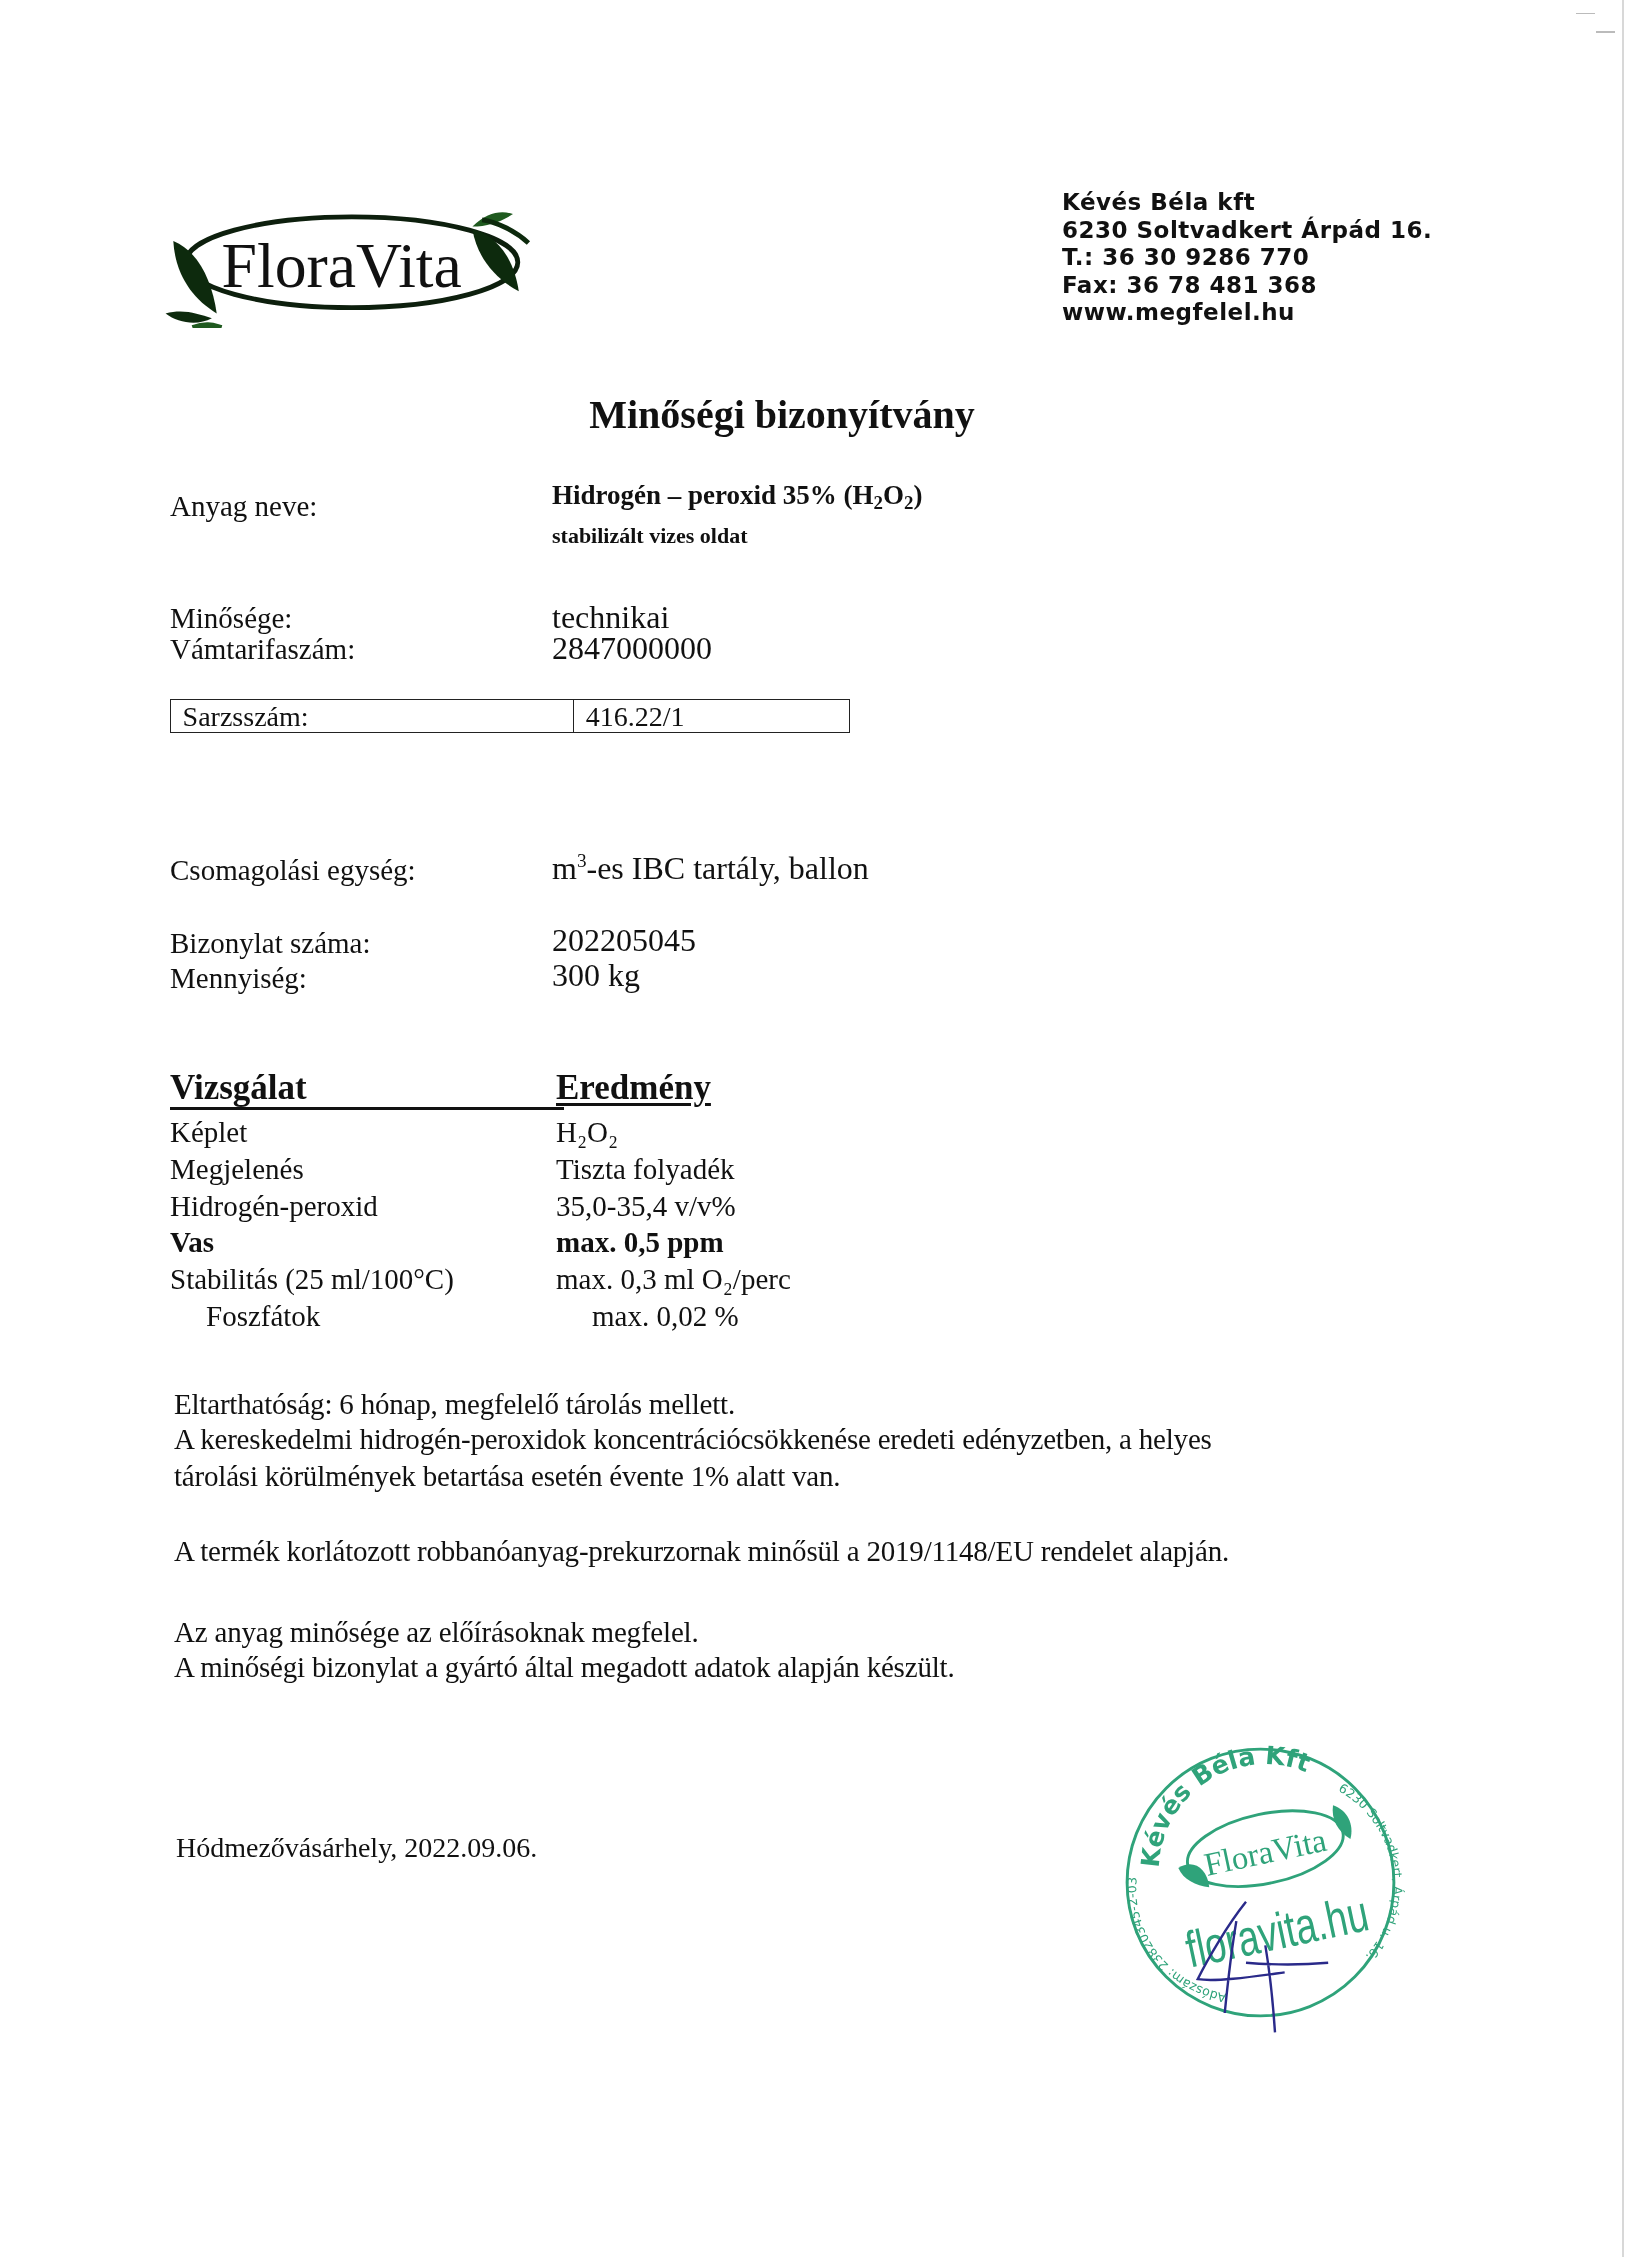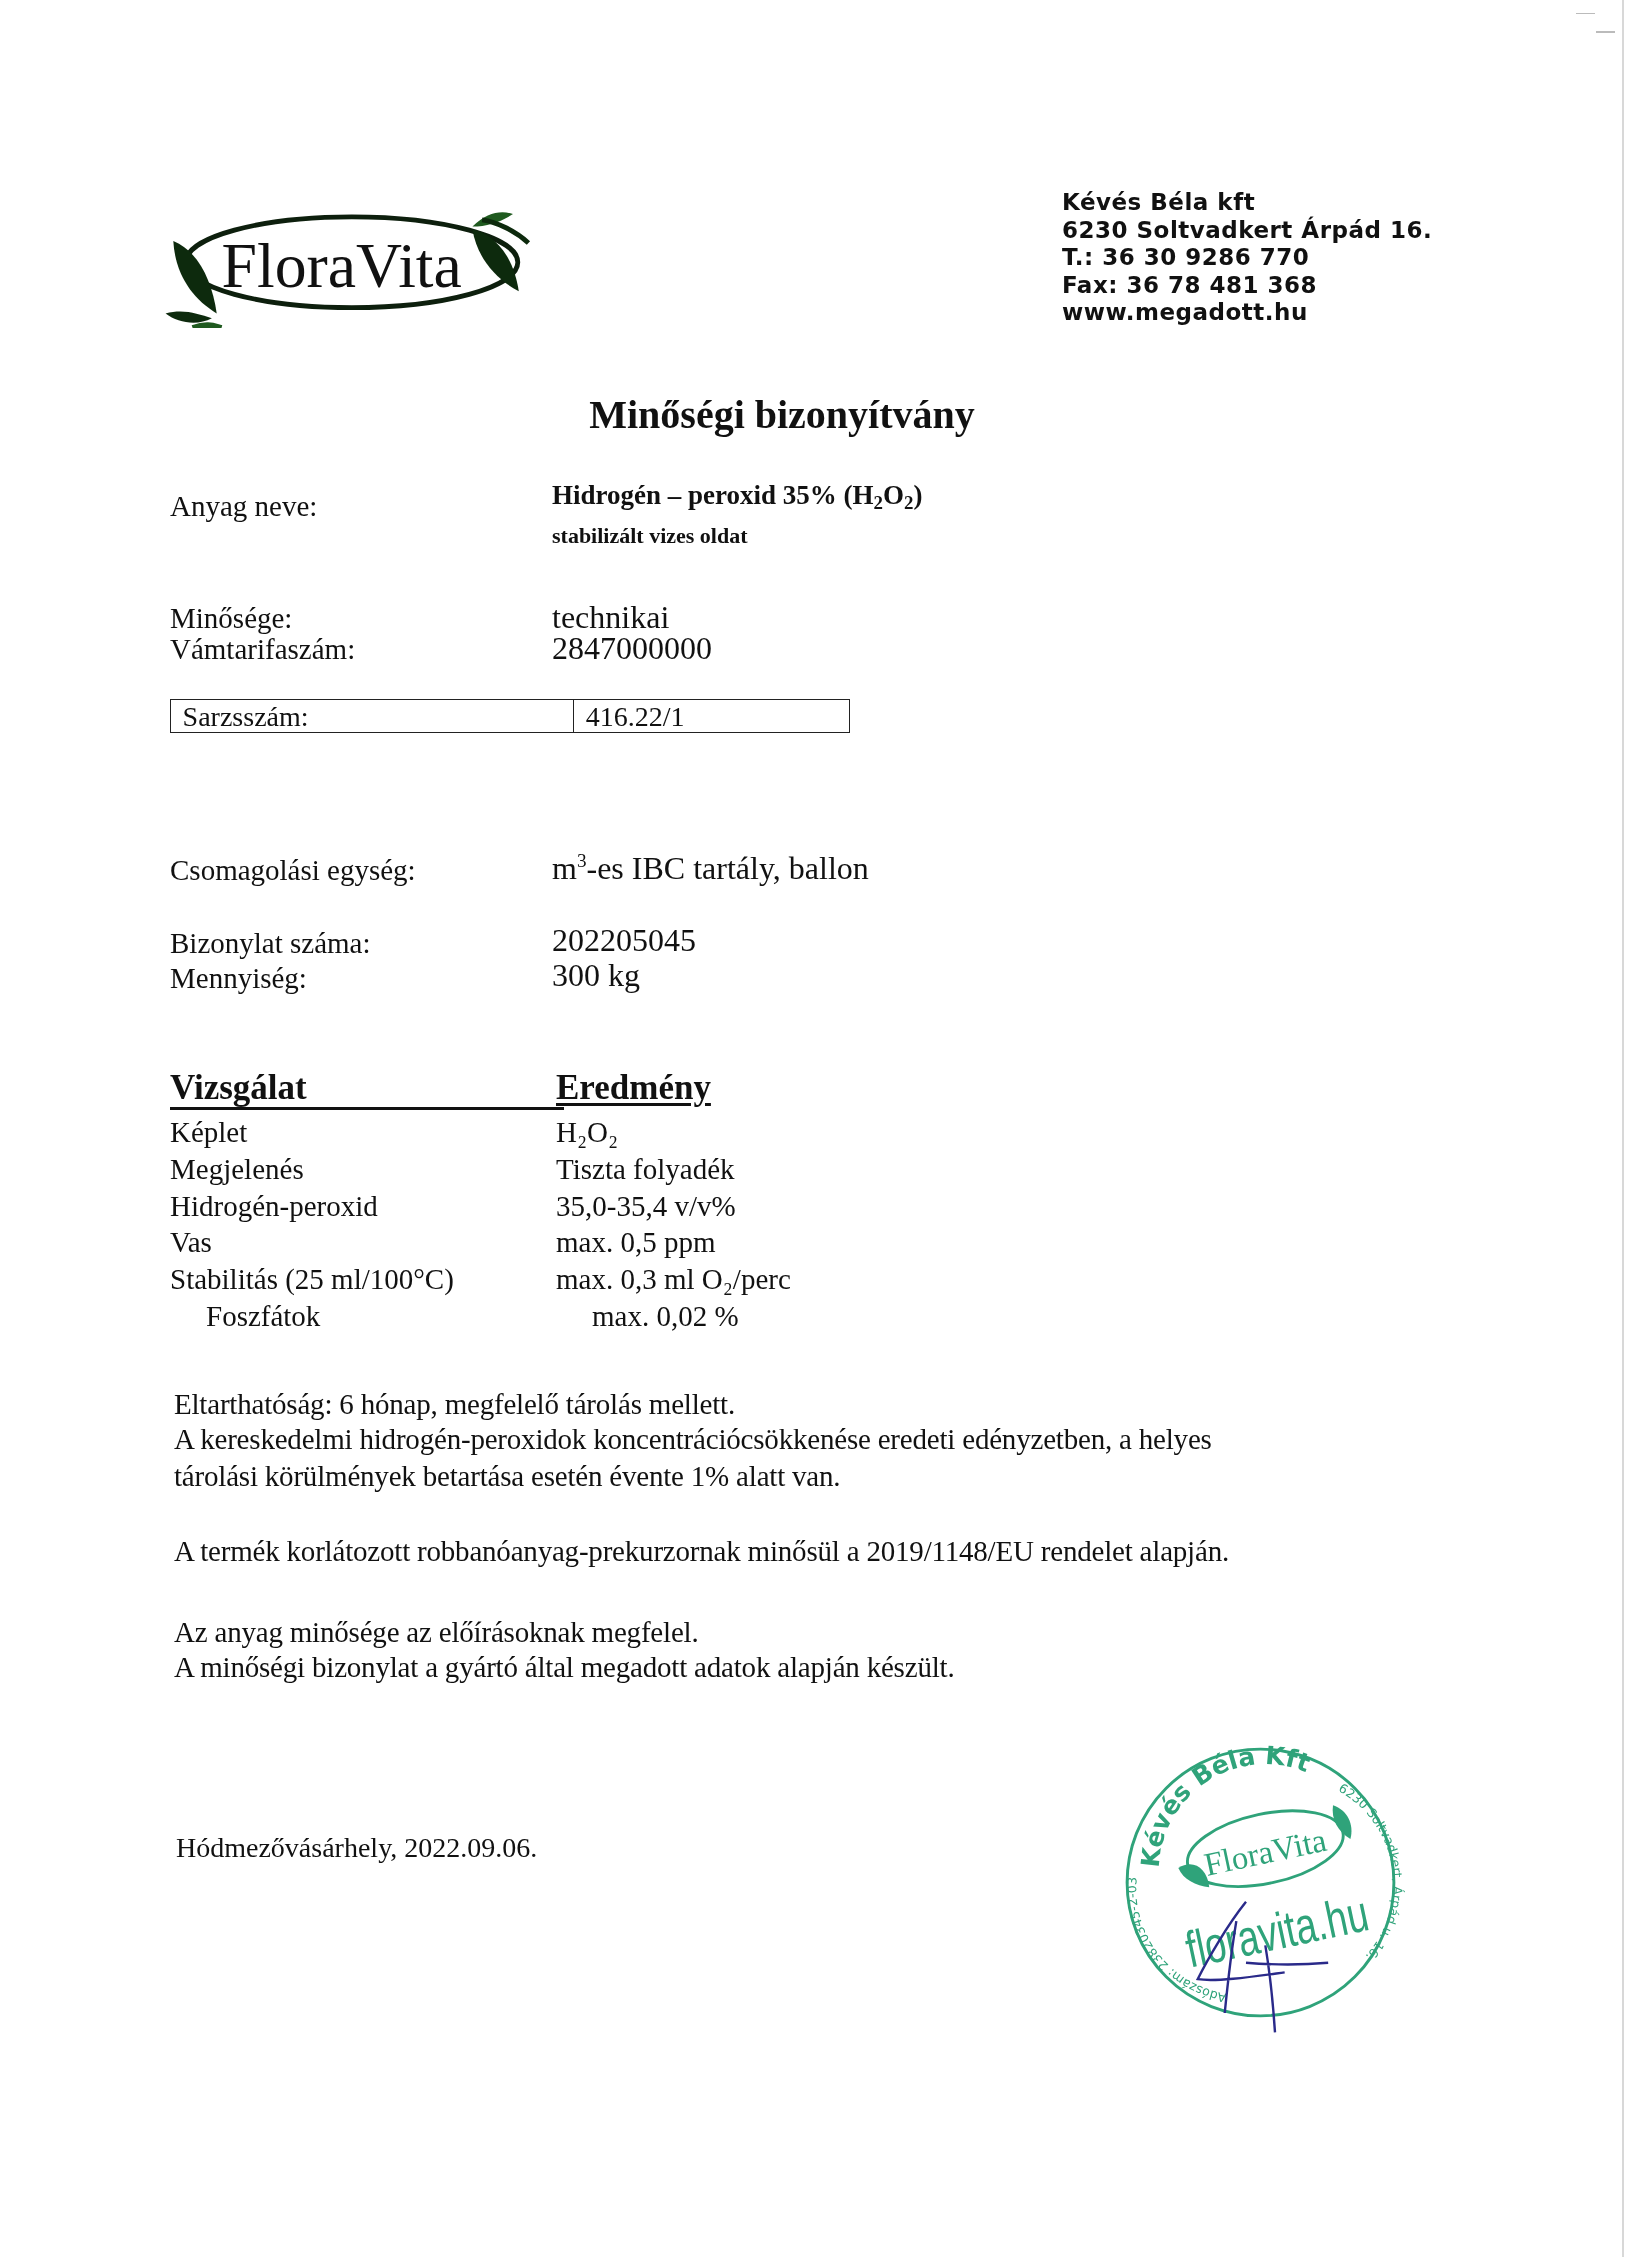--- a/index.html
+++ b/index.html
@@ -69,21 +69,21 @@
     <path d="M340 38 C355 40 375 50 388 62" stroke="#0d2a0d" stroke-width="5" fill="none"></path>
     <text x="70" y="108" class="logo-text">FloraVita</text>
   </svg>
 </div>
 
 <div id="company" class="abs">
   <div>Kévés Béla kft</div>
   <div>6230 Soltvadkert Árpád 16.</div>
   <div>T.: 36 30 9286 770</div>
   <div>Fax: 36 78 481 368</div>
-  <div>www.megadott.hu</div>
+  <div>www.megfelel.hu</div>
 </div>
 
 <div id="title" class="abs">Minőségi bizonyítvány</div>
 
 <div class="abs label" style="left:170px;top:490px;">Anyag neve:</div>
 <div class="abs product-name" style="left:552px;top:480px;"><span>Hidrogén – peroxid 35% (H</span><sub>2</sub><span>O</span><sub>2</sub><span>)</span></div>
 <div class="abs product-sub" style="left:552px;top:523px;">stabilizált vizes oldat</div>
 
 <div class="abs label" style="left:170px;top:602px;">Minősége:</div>
 <div class="abs value" style="left:552px;top:599px;">technikai</div>
@@ -116,21 +116,21 @@
   <span class="tv">H₂O₂</span>
 </div>
 <div class="test-row" style="top:1153px;">
   <span>Megjelenés</span>
   <span class="tv">Tiszta folyadék</span>
 </div>
 <div class="test-row" style="top:1190px;">
   <span>Hidrogén-peroxid</span>
   <span class="tv">35,0-35,4 v/v%</span>
 </div>
-<div class="test-row" style="top:1226px;">
+<div class="test-row" style="top:1226px;font-weight:bold;">
   <span>Vas</span>
   <span class="tv" style="left:386px;">max. 0,5 ppm</span>
 </div>
 <div class="test-row" style="top:1263px;">
   <span>Stabilitás (25 ml/100°C)</span>
   <span class="tv">max. 0,3 ml O₂/perc</span>
 </div>
 <div class="test-row" style="top:1300px;margin-left:36px;">
   <span>Foszfátok</span>
   <span class="tv">max. 0,02 %</span>

